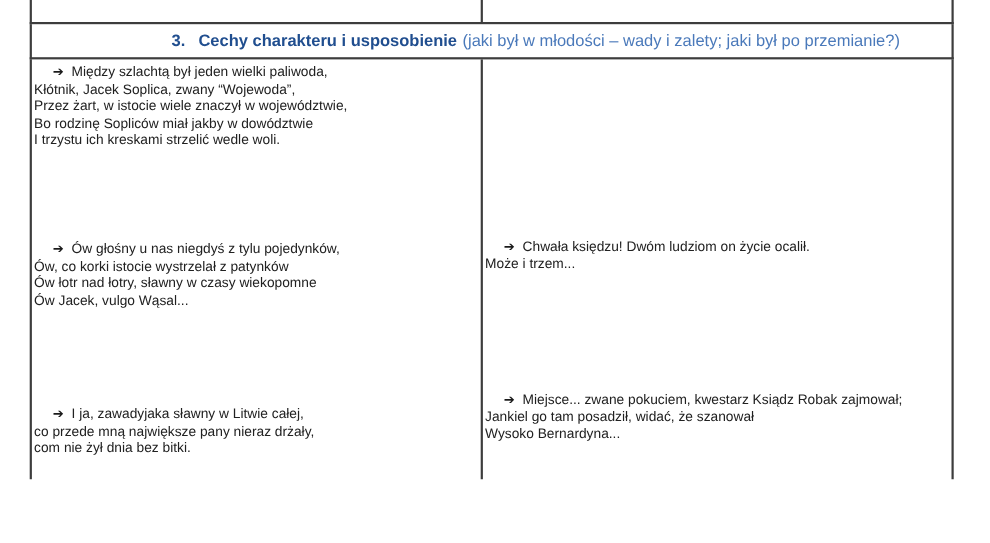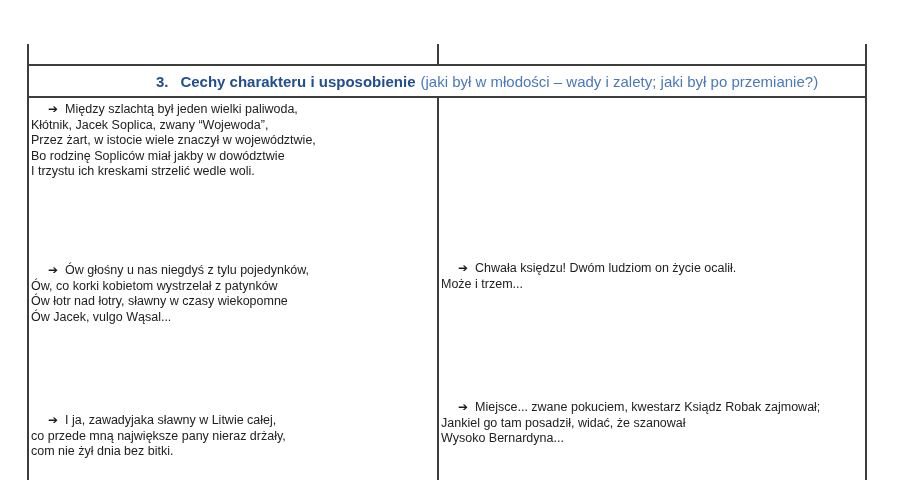--- a/index.html
+++ b/index.html
@@ -3,21 +3,20 @@
 <meta charset="utf-8">
 <style>
   * { margin:0; padding:0; box-sizing:border-box; }
   html,body { background:#ffffff; }
   .page {
     position:relative;
     width:900px; height:436px;
     background:#ffffff;
     overflow:hidden;
     font-family:"Liberation Sans","DejaVu Sans",sans-serif;
-    margin-top:44px;
   }
   .tbl {
     position:absolute; left:27px; top:-8px;
     width:840px;
   }
   .row { display:flex; border-left:2px solid #3d3d3d; border-right:2px solid #3d3d3d; }
   .row-top { height:30px; border-bottom:2px solid #3d3d3d; }
   .row-top .cell-a { width:408px; height:100%; }
   .row-top .cell-b { width:426px; height:100%; border-left:2px solid #3d3d3d; }
   .row-header {
@@ -70,21 +69,21 @@
       <div class="cell cell-left">
         <div class="quote" style="top:4px">
           <span class="arrow">➔</span><span class="qtext">Między szlachtą był jeden wielki paliwoda,
 Kłótnik, Jacek Soplica, zwany “Wojewoda”,
 Przez żart, w istocie wiele znaczył w województwie,
 Bo rodzinę Sopliców miał jakby w dowództwie
 I trzystu ich kreskami strzelić wedle woli.</span>
         </div>
         <div class="quote" style="top:165px">
           <span class="arrow">➔</span><span class="qtext">Ów głośny u nas niegdyś z tylu pojedynków,
-Ów, co korki kobietom wystrzelał z patynków
+Ów, co korki istocie wystrzelał z patynków
 Ów łotr nad łotry, sławny w czasy wiekopomne
 Ów Jacek, vulgo Wąsal...</span>
         </div>
         <div class="quote" style="top:315px">
           <span class="arrow">➔</span><span class="qtext">I ja, zawadyjaka sławny w Litwie całej,
 co przede mną największe pany nieraz drżały,
 com nie żył dnia bez bitki.</span>
         </div>
       </div>
 

